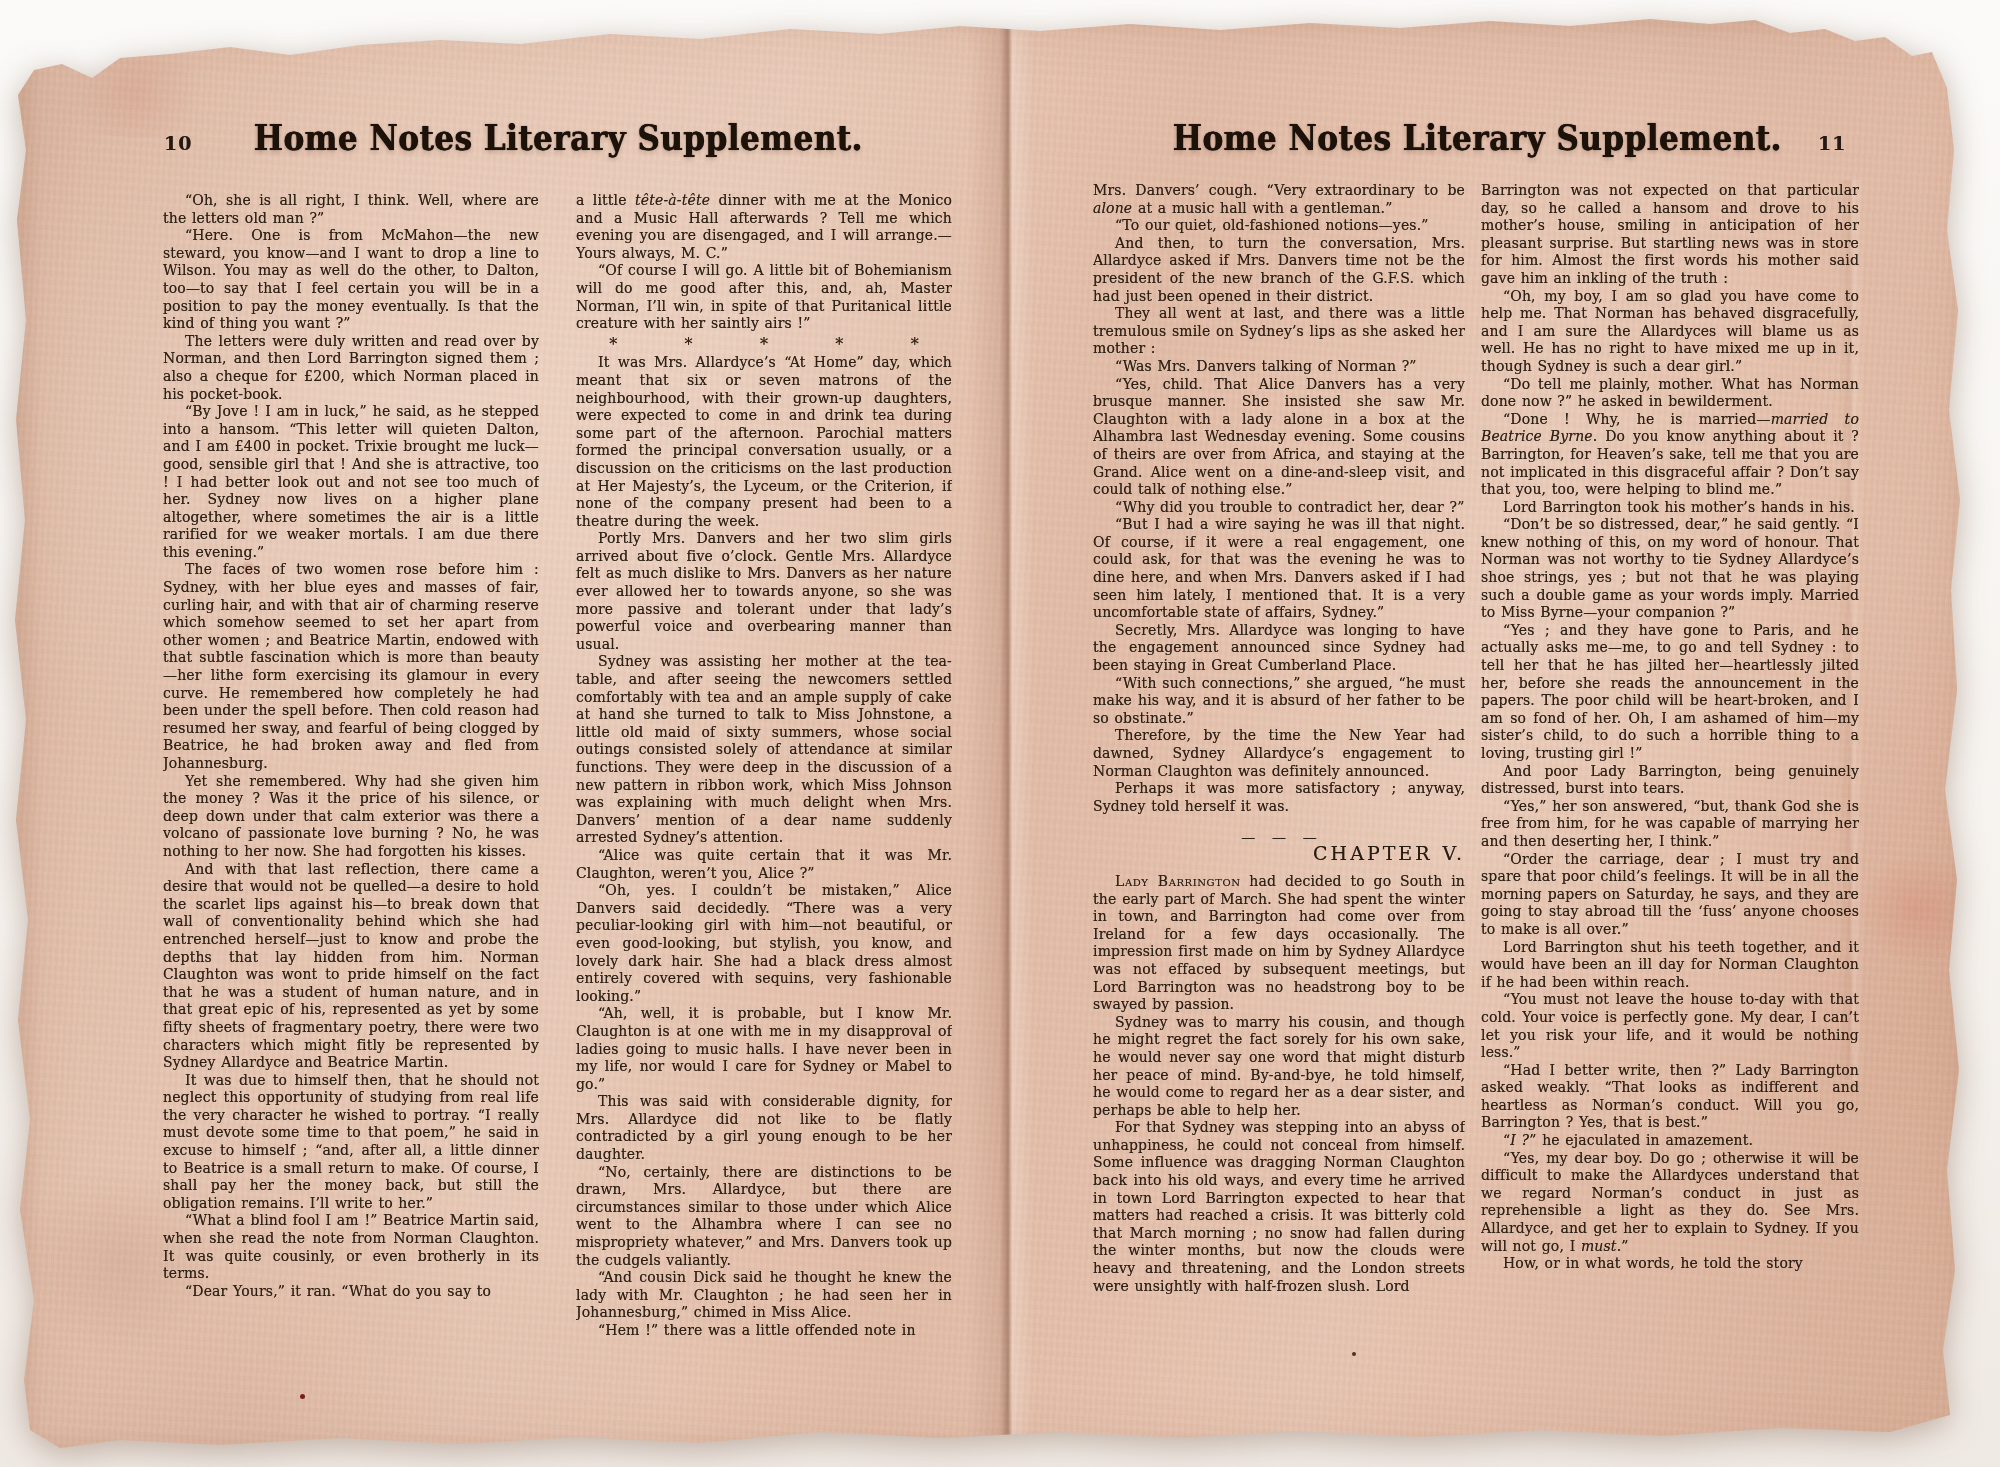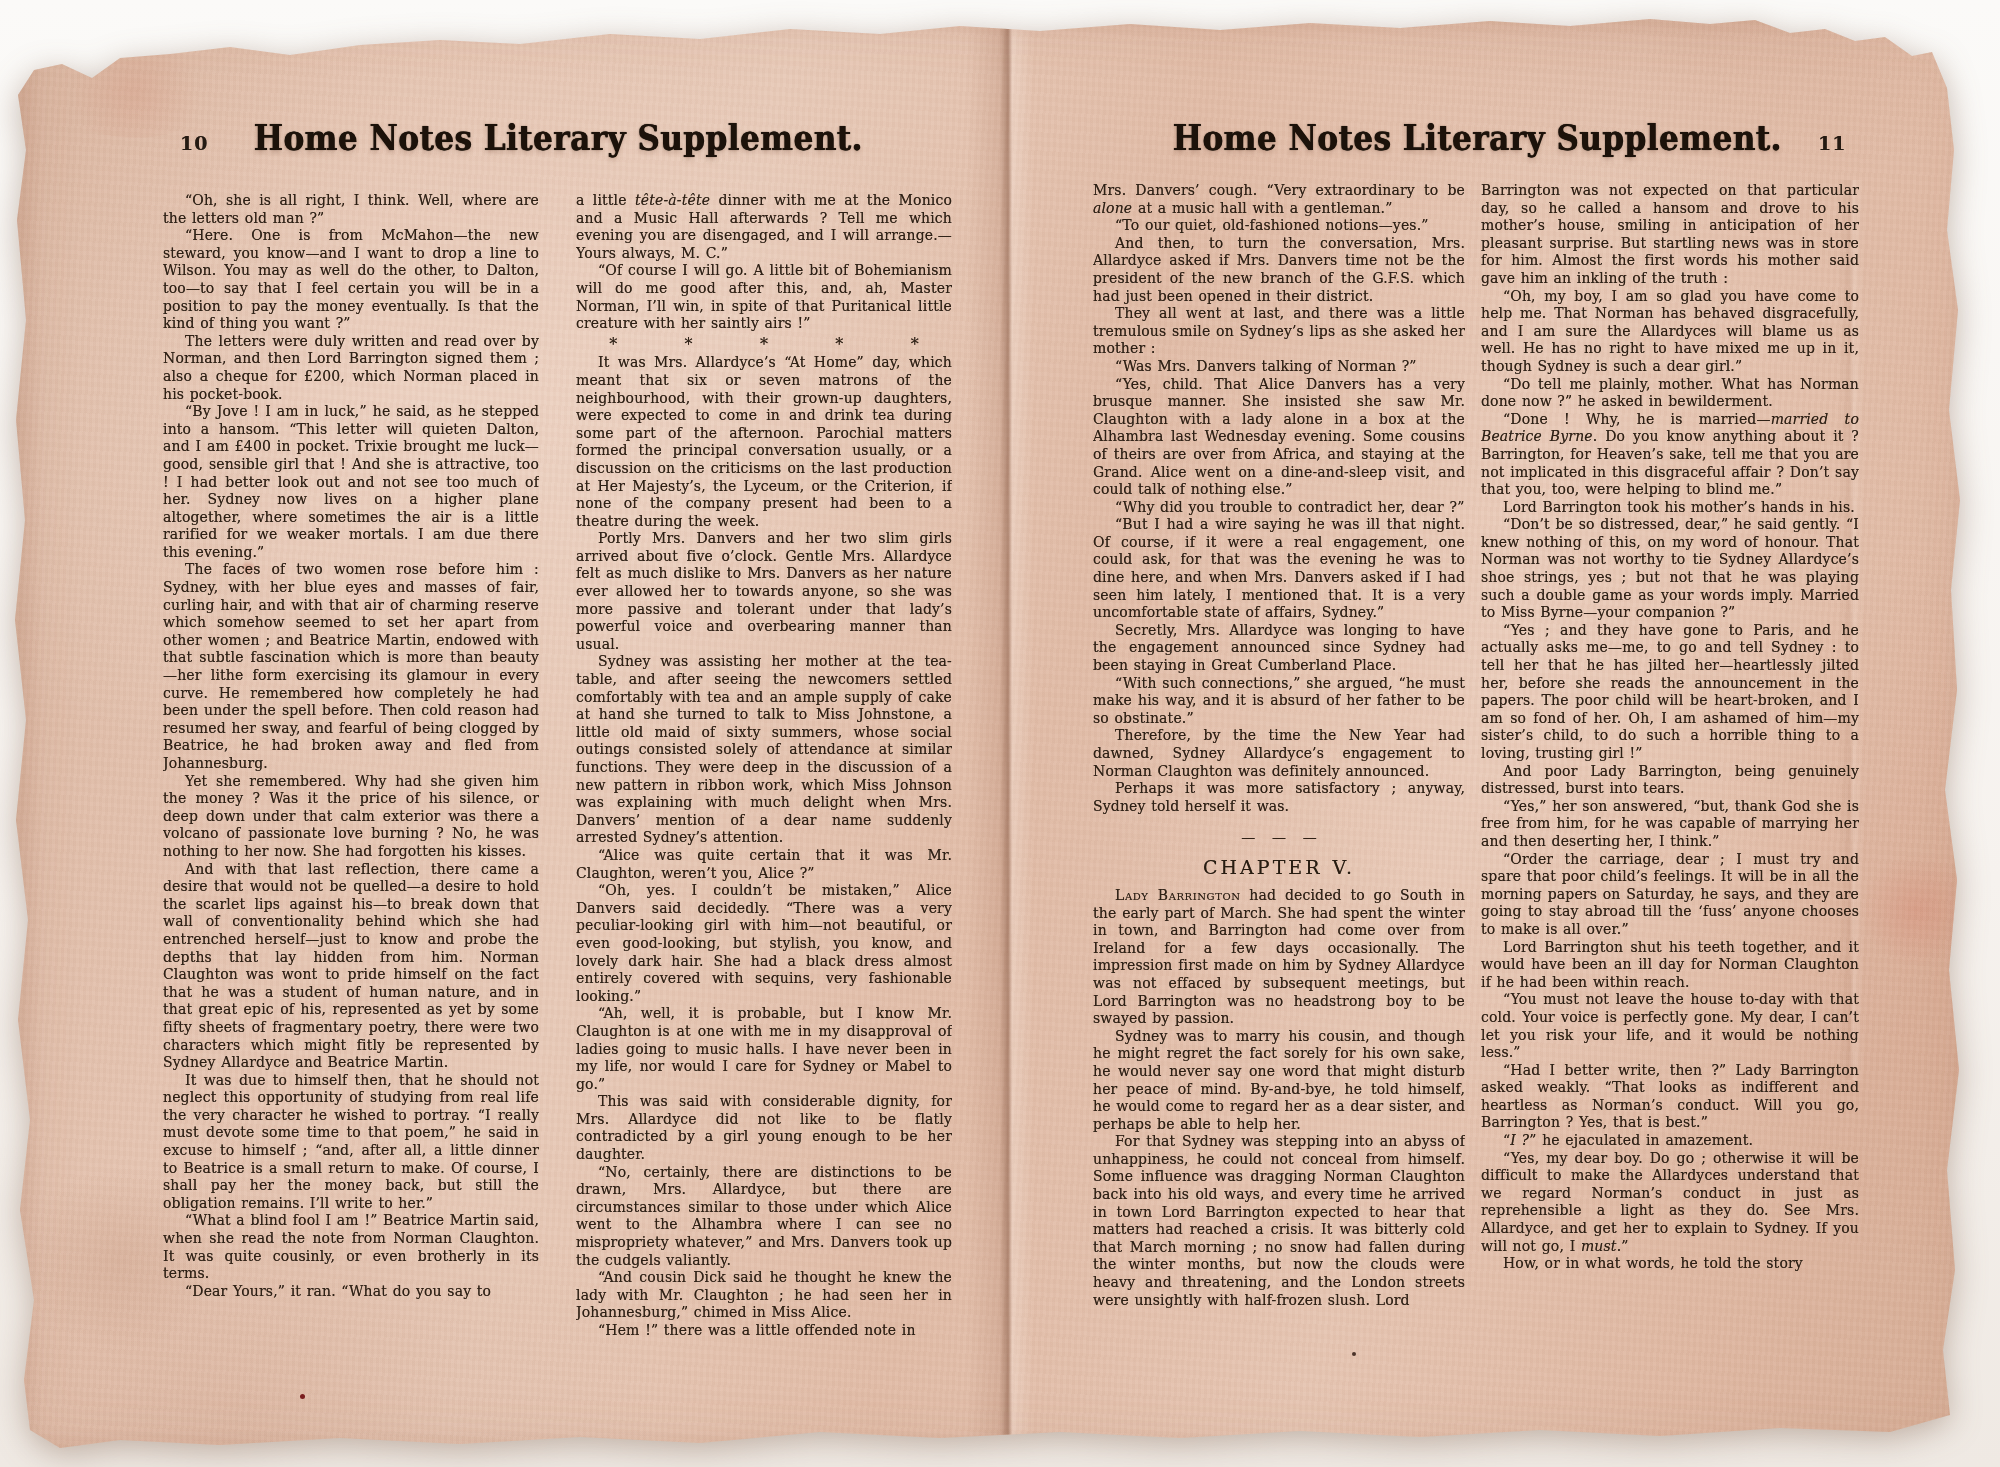--- a/index.html
+++ b/index.html
@@ -42,41 +42,41 @@
   .stain{position:absolute;border-radius:50%;pointer-events:none;}
   .stain.s1{left:1862px;top:850px;width:110px;height:120px;background:radial-gradient(circle,rgba(205,95,75,.20),rgba(205,95,75,0) 70%);}
   .stain.s2{left:30px;top:1160px;width:180px;height:200px;background:radial-gradient(circle,rgba(155,95,62,.12),rgba(155,95,62,0) 70%);}
   .stain.s3{left:55px;top:48px;width:160px;height:90px;background:radial-gradient(circle,rgba(200,120,95,.18),rgba(200,120,95,0) 70%);}
   .stain.s4{left:240px;top:560px;width:16px;height:16px;background:radial-gradient(circle,rgba(170,60,40,.30),rgba(170,60,40,0) 70%);}
   .speck{position:absolute;border-radius:50%;pointer-events:none;}
   .speck.k1{left:300px;top:1394px;width:5px;height:5px;background:#7a1f1f;}
   .speck.k2{left:1352px;top:1352px;width:4px;height:4px;background:#4a332a;}
   .pagenum{position:absolute;top:132px;font-weight:bold;font-size:19px;color:#241a12;letter-spacing:1px;
     text-shadow:0 0 .6px rgba(36,26,18,.7);}
-  .pagenum.left{left:180px;}
+  .pagenum.left{left:164px;}
   .pagenum.right{left:1818px;}
   .journal-title{position:absolute;top:120px;width:620px;text-align:center;
     font-weight:bold;font-size:31px;color:#1c120a;letter-spacing:.5px;
     transform:scaleY(1.12);
     text-shadow:.7px 0 0 #1c120a, 0 0 1.2px rgba(28,18,10,.55), 0 2px 4px rgba(120,80,60,.25);}
   .journal-title.left{left:248px;}
   .journal-title.right{left:1167px;}
   .col{position:absolute;width:376px;top:192px;height:1185px;overflow:hidden;
     text-align:justify;font-size:14px;line-height:17.6px;letter-spacing:.15px;word-spacing:1px;
     color:#2e2116;text-shadow:0 0 .5px rgba(46,33,22,.65);}
   #col-l1{left:163px;}
   #col-l2{left:553px;margin-left:23px;}
   #col-r1{left:1093px;top:182px;width:372px;}
   #col-r2{left:1481px;top:182px;width:378px;}
   .blk{margin:0;padding:0;}
   .blk.para{text-indent:22px;hyphens:auto;}
   .blk.para.noindent{text-indent:0;}
   .blk.stars{text-align:center;text-indent:0;word-spacing:62px;font-size:16px;margin:3px 0 1px;}
   .blk.dashes{text-align:center;text-indent:0;word-spacing:12px;margin:14px 0 0;line-height:16px;}
-  .blk.chapter{text-align:center;text-indent:0;font-size:19px;letter-spacing:3px;margin:14px 0 10px;color:#271c11;}
+  .blk.chapter{text-align:right;text-indent:0;font-size:19px;letter-spacing:3px;margin:0 0 10px;color:#271c11;}
   .sc{font-variant:small-caps;letter-spacing:.6px;}
   i{font-style:italic;}
 </style>
 </head>
 <body>
 
 <div class="scene">
   <div class="paper-wrap">
     <div class="paper">
       <div class="texture"></div>

